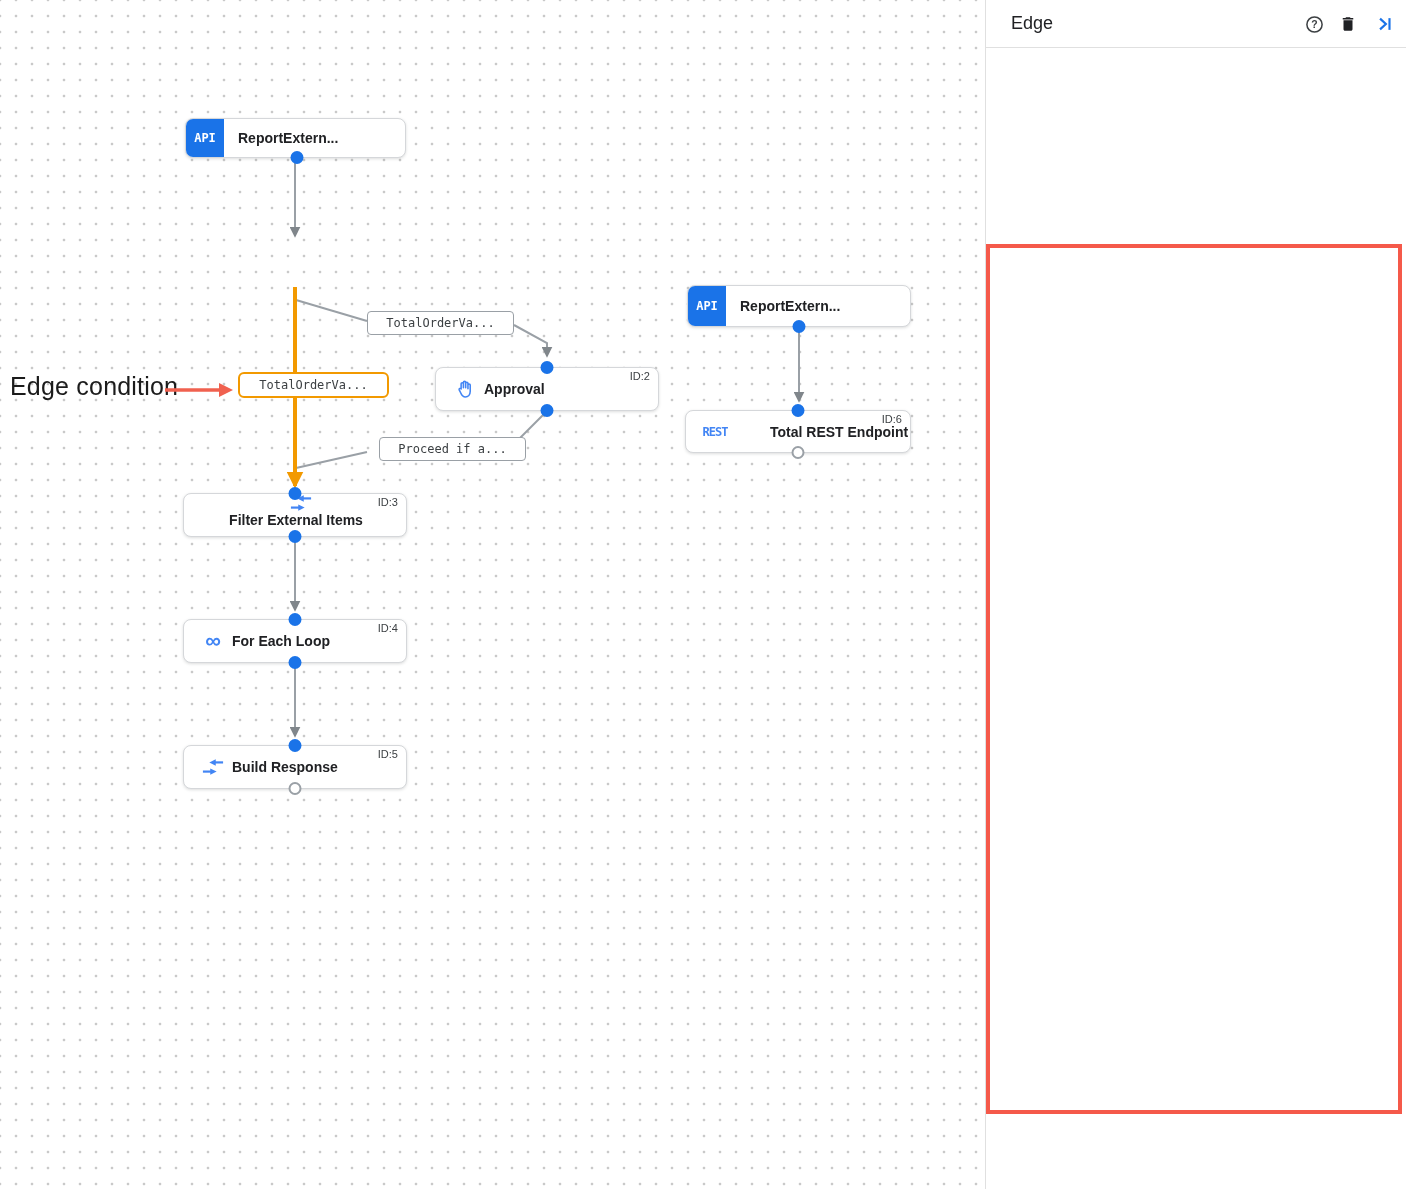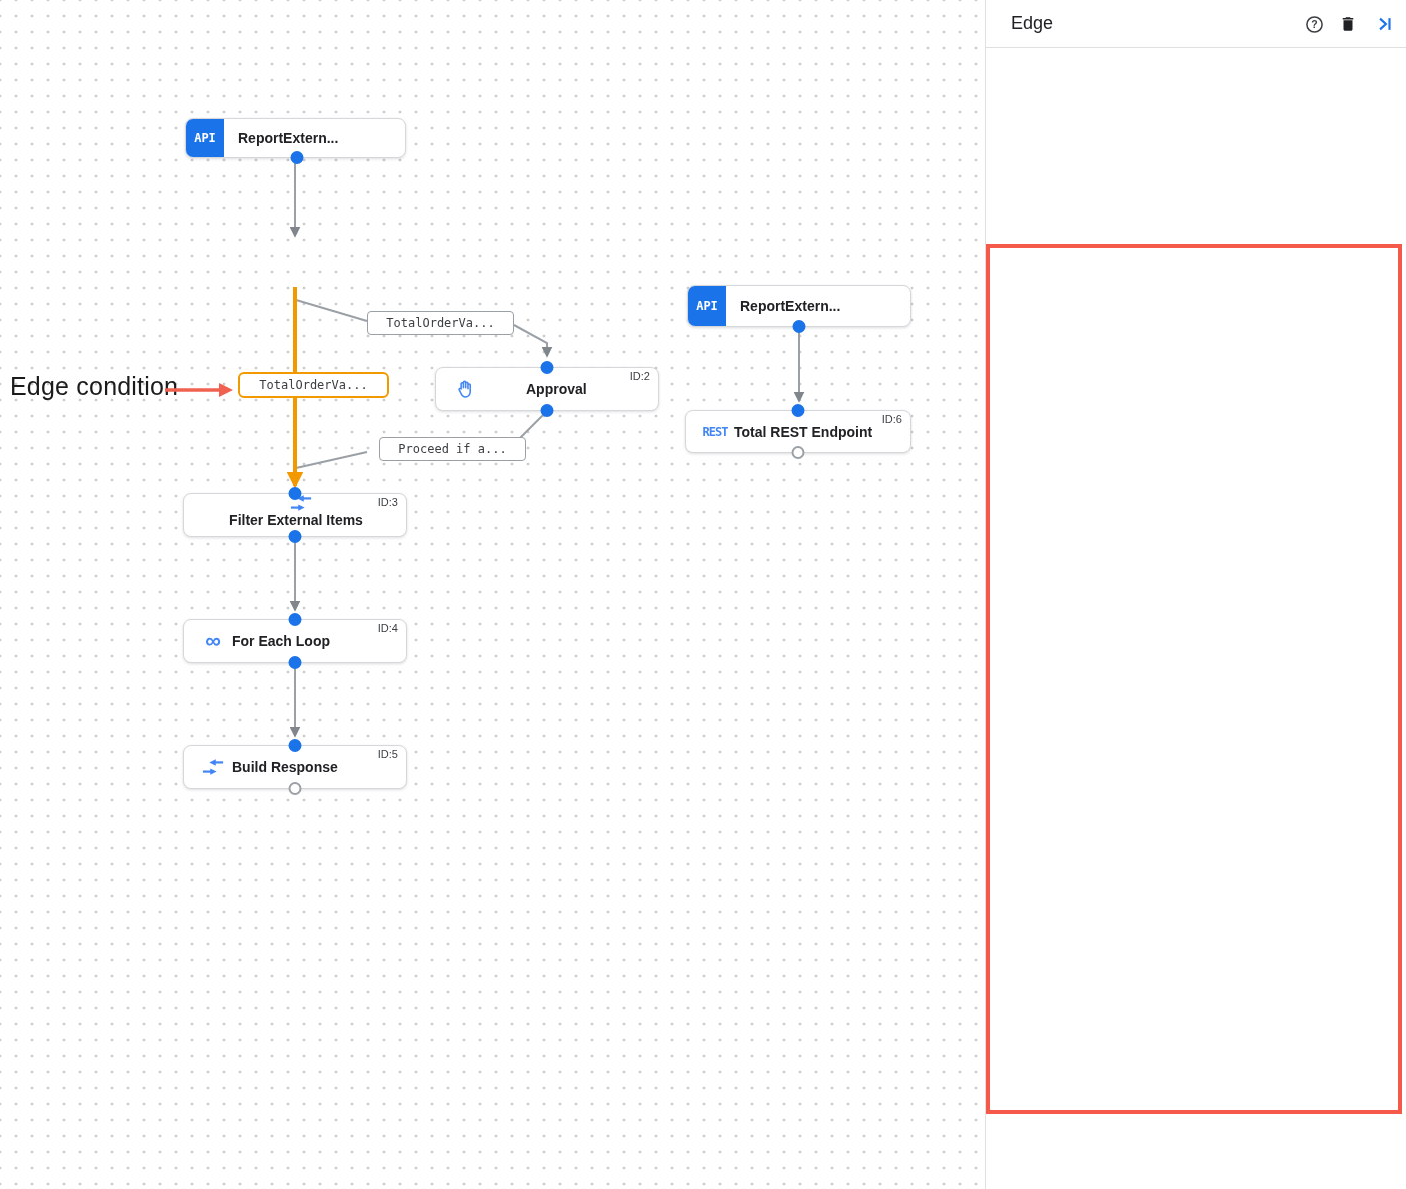--- a/index.html
+++ b/index.html
@@ -74,39 +74,39 @@
       <line x1="295" y1="287" x2="295" y2="486" stroke="#f29900" stroke-width="4" marker-end="url(#m-orange)"></line>
     </svg>
 
     <div class="node" style="left:185px;top:118px;width:221px;height:40px;">
       <div class="api-badge">API</div>
       <span class="nlabel api-label">ReportExtern...</span>
       <div class="port bottom" style="left:111px;"></div>
     </div>
 
 
-    <div class="node" style="left:435px;top:367px;width:224px;height:44px;gap:42px;">
+    <div class="node" style="left:435px;top:367px;width:224px;height:44px;">
       <span class="nid">ID:2</span>
       <div class="icon-slot">
         <svg viewBox="0 0 24 24" width="21" height="21" fill="none" stroke="#4285f4" stroke-width="1.8" stroke-linecap="round" stroke-linejoin="round">
           <path d="M7 11 V5.5 a1.3 1.3 0 0 1 2.6 0 V10 M9.6 10 V4 a1.3 1.3 0 0 1 2.6 0 V10 M12.2 10 V5 a1.3 1.3 0 0 1 2.6 0 V11 M14.8 11 V7 a1.3 1.3 0 0 1 2.6 0 V14 c0 4-2.5 6.5-5.5 6.5 s-4.3-2-5.3-4.5 L4.8 12.4 a1.2 1.2 0 0 1 2.2-1"></path>
         </svg>
       </div>
       <span class="nlabel" style="margin-left:2px;">Approval</span>
       <div class="port top"></div>
       <div class="port bottom"></div>
     </div>
 
     <div class="node" style="left:687px;top:285px;width:224px;height:42px;">
       <div class="api-badge">API</div>
       <span class="nlabel api-label">ReportExtern...</span>
       <div class="port bottom"></div>
     </div>
 
-    <div class="node" style="left:685px;top:410px;width:226px;height:43px;">
+    <div class="node" style="left:685px;top:410px;width:226px;height:43px;gap:36px;">
       <span class="nid">ID:6</span>
       <div class="icon-slot">
         <span class="rest-txt">REST</span>
       </div>
       <span class="nlabel" style="margin-left:2px;">Total REST Endpoint</span>
       <div class="port top"></div>
       <div class="port bottom hollow"></div>
     </div>
 
     <div class="node" style="left:183px;top:493px;width:224px;height:44px;flex-direction:column;">

